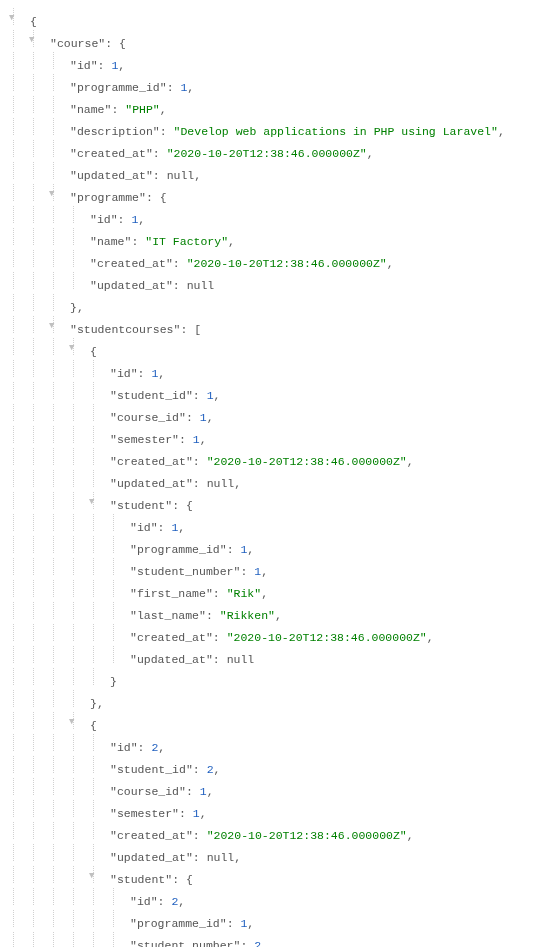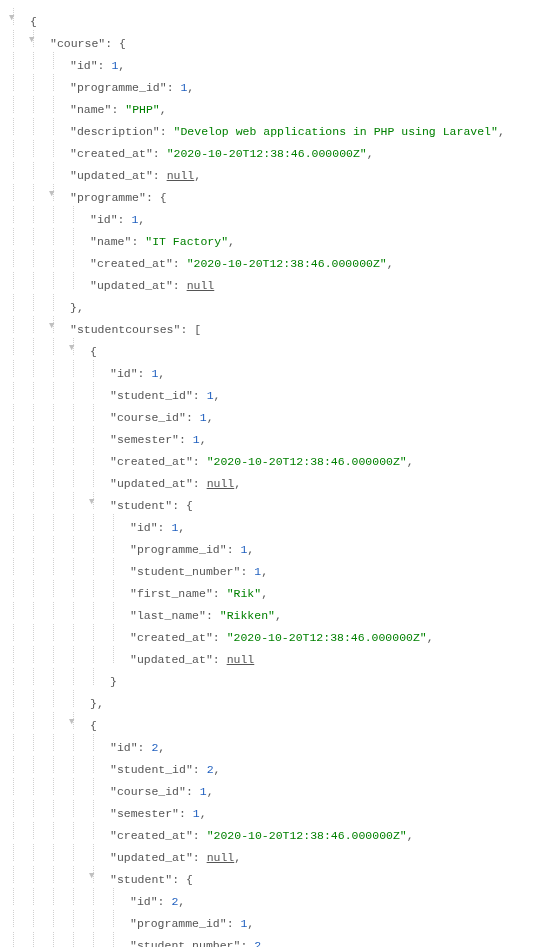--- a/index.html
+++ b/index.html
@@ -41,21 +41,21 @@
     left: -1px;
     top: 1.5px;
   }
   .ct { 
     display: block;
   }
   .k { color: #555; } 
   .key { color: #555; }
   .num { color: #1f5fbf; }
   .str { color: #008000; }
-  .nul { color: #555; text-decoration: underline; }
+  .nul { color: #555; }
 </style>
 </head>
 <body>
 
 <div id="root">
     <div class="ln">
       <span class="guides">
         <span class="g">
           <span class="tri">▼</span>
         </span>

